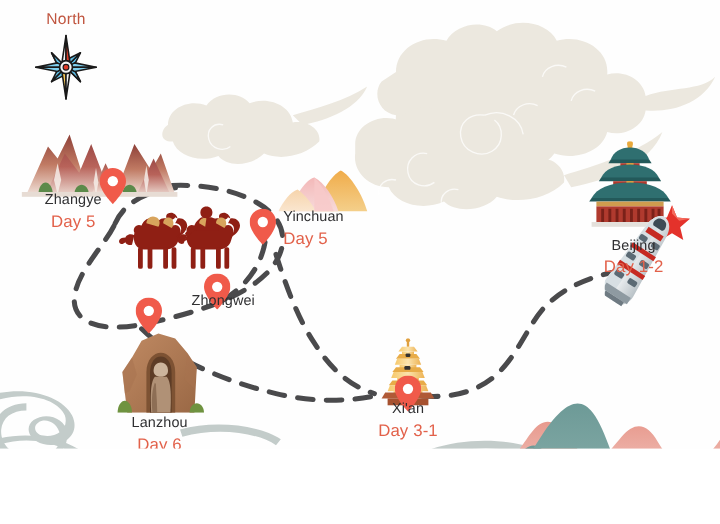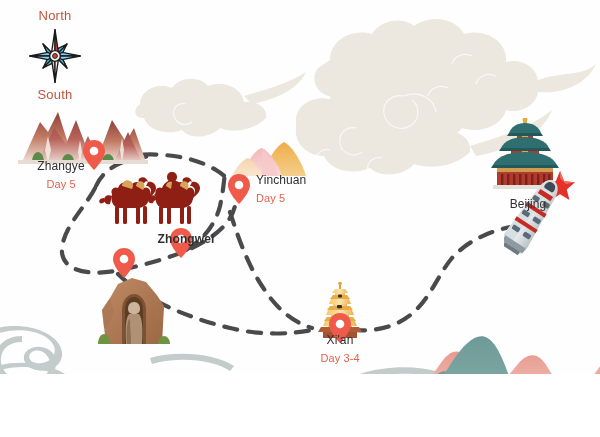--- a/index.html
+++ b/index.html
@@ -48,21 +48,21 @@
     text-align: center;
     white-space: nowrap;
   }
   .city-name {
     font-size: 12px;
     color: #2f2f31;
     line-height: 17px;
     letter-spacing: .1px;
   }
   .city-day {
-    font-size: 11px;
+    font-size: 14px;
     color: #e2614a;
     line-height: 17px;
     margin-top: 1px;
     letter-spacing: .1px;
   }
   .city.inline {
     display: flex;
     align-items: flex-start;
   }
   .city.inline .txt { text-align: left; }
@@ -205,21 +205,20 @@
         <path d="M50,6 L56,46 L50,50 Z" fill="#de3b28"></path>
       </g>
 
       <g stroke="#1a1a1a" stroke-width="2.2" stroke-linejoin="round">
         <path d="M50,94 L44,54 L50,50 Z" fill="#f6c95a"></path>
         <path d="M50,94 L56,54 L50,50 Z" fill="#f3f3f3"></path>
       </g>
       <circle cx="50" cy="50" r="9" fill="#f4f4f4" stroke="#1a1a1a" stroke-width="2.4"></circle>
       <circle cx="50" cy="50" r="4" fill="#de3b28" stroke="#1a1a1a" stroke-width="1.6"></circle>
     </svg>
-    <div class="compass-label">South</div>
   </div>
 
   <svg class="art" style="left:18px; top:106px; width:130px; height:62px;" viewBox="0 0 130 62">
     <defs>
       <linearGradient id="dx1" x1="0" y1="0" x2="0" y2="1">
         <stop offset="0%" stop-color="#9c4a46"></stop>
         <stop offset="45%" stop-color="#b8635a"></stop>
         <stop offset="100%" stop-color="#ead5cd"></stop>
       </linearGradient>
       <linearGradient id="dx2" x1="0" y1="0" x2="0" y2="1">
@@ -316,37 +315,37 @@
         <stop offset="0%" stop-color="#f6d4ab"></stop>
         <stop offset="100%" stop-color="#fae6cf"></stop>
       </linearGradient>
     </defs>
     <path fill="url(#dune2)" d="M30,40 C34,26 44,10 52,6 C60,10 70,26 74,40 Z"></path>
     <path fill="url(#dune1)" d="M10,40 C14,28 22,14 30,12 C38,16 46,28 50,40 Z"></path>
     <path fill="url(#dune3)" d="M0,40 C4,32 10,24 16,22 C22,26 28,34 31,40 Z"></path>
     <path fill="#f7c9c9" opacity=".8" d="M30,12 C36,18 42,28 46,40 L30,40 Z"></path>
   </svg>
 
-  <div class="city inline" style="left:228px; top:172px;">
+  <div class="city inline" style="left:208px; top:172px;">
     <svg class="pin" style="position:relative; left:0; top:2px; margin-right:6px;" viewBox="0 0 22 30">
       <path fill="#f05a4a" d="M11,0 C4.9,0 0,4.9 0,11 C0,19 11,30 11,30 C11,30 22,19 22,11 C22,4.9 17.1,0 11,0 Z"></path>
       <circle cx="11" cy="11" r="4.3" fill="#ffffff"></circle>
     </svg>
     <div class="txt">
       <div class="city-name">Yinchuan</div>
       <div class="city-day">Day 5</div>
     </div>
   </div>
 
   <svg class="pin" style="left:170px; top:228px;" viewBox="0 0 22 30">
     <path fill="#f05a4a" d="M11,0 C4.9,0 0,4.9 0,11 C0,19 11,30 11,30 C11,30 22,19 22,11 C22,4.9 17.1,0 11,0 Z"></path>
     <circle cx="11" cy="11" r="4.3" fill="#ffffff"></circle>
   </svg>
 
-  <div class="city" style="left:140px; top:231px; width:92px;font-weight:bold;">
+  <div class="city" style="left:140px; top:242px; width:92px;">
     <div class="city-name">Zhongwei</div>
   </div>
 
   <svg class="pin" style="left:113px; top:248px;" viewBox="0 0 22 30">
     <path fill="#f05a4a" d="M11,0 C4.9,0 0,4.9 0,11 C0,19 11,30 11,30 C11,30 22,19 22,11 C22,4.9 17.1,0 11,0 Z"></path>
     <circle cx="11" cy="11" r="4.3" fill="#ffffff"></circle>
   </svg>
 
   <svg class="art" style="left:96px; top:276px; width:74px; height:68px;" viewBox="0 0 74 68">
     <defs>
@@ -362,20 +361,24 @@
     <path fill="#5d3c26" d="M29,68 L29,35 C29,26 33,21 38,21 C43,21 47,26 47,35 L47,68 Z"></path>
     <path fill="#ccb49c" d="M38,26 C34,26 32,29 32,33 C32,36 34,38 38,38 C42,38 44,36 44,33 C44,29 42,26 38,26 Z"></path>
     <path fill="#b09176" d="M33,38 C30,42 29,50 30,68 L46,68 C47,50 46,42 43,38 Z"></path>
     <path fill="#8d6e55" d="M34,44 C34,50 35,58 35,68 L31,68 C30,56 31,48 33,43 Z"></path>
     <g fill="#6f9340">
       <path d="M2,68 C2,62 5,58 8,58 C11,58 14,62 14,68 Z"></path>
       <path d="M62,68 C62,63 65,60 68,60 C71,60 74,63 74,68 Z"></path>
     </g>
   </svg>
 
+  <div class="city" style="left:90px; top:344px; width:86px;">
+    <div class="city-name">Lanzhou</div>
+    <div class="city-day">Day 6</div>
+  </div>
 
   <svg class="art" style="left:314px; top:282px; width:52px; height:56px;" viewBox="0 0 52 56">
     <defs>
       <linearGradient id="pg" x1="0" y1="0" x2="1" y2="0">
         <stop offset="0%" stop-color="#f6c86a"></stop>
         <stop offset="50%" stop-color="#fbe3ad"></stop>
         <stop offset="100%" stop-color="#edb252"></stop>
       </linearGradient>
     </defs>
     <rect x="25" y="0" width="2" height="7" fill="#e0a03e"></rect>
@@ -402,21 +405,21 @@
     </g>
   </svg>
 
   <svg class="pin" style="left:329px; top:313px;" viewBox="0 0 22 30">
     <path fill="#f05a4a" d="M11,0 C4.9,0 0,4.9 0,11 C0,19 11,30 11,30 C11,30 22,19 22,11 C22,4.9 17.1,0 11,0 Z"></path>
     <circle cx="11" cy="11" r="4.3" fill="#ffffff"></circle>
   </svg>
 
   <div class="city" style="left:300px; top:332px; width:80px;">
     <div class="city-name">Xi'an</div>
-    <div class="city-day">Day 3-4</div>
+    <div class="city-day">Day 3-1</div>
   </div>
 
   <svg class="art" style="left:487px; top:118px; width:76px; height:72px;" viewBox="0 0 76 72">
     <rect x="36" y="0" width="4" height="8" fill="#e9a93c"></rect>
     <circle cx="38" cy="1.8" r="2.4" fill="#e9a93c"></circle>
     <path fill="#2f6f70" d="M22,15 C24,9 30,5 38,5 C46,5 52,9 54,15 L50,17 L26,17 Z"></path>
     <path fill="#23595a" d="M22,15 L54,15 L56,18 L20,18 Z"></path>
     <rect x="30" y="18" width="16" height="5" fill="#b03a2e"></rect>
     <rect x="35" y="18" width="6" height="5" fill="#e9a93c"></rect>
     <path fill="#2f6f70" d="M14,30 C17,23 26,19 38,19 C50,19 59,23 62,30 L58,32 L18,32 Z"></path>
@@ -471,15 +474,16 @@
         <rect x="16" y="60" width="8" height="5" rx="1.4"></rect>
         <rect x="29" y="60" width="8" height="5" rx="1.4"></rect>
       </g>
       <rect x="15" y="74" width="24" height="6" fill="#8e9aa1"></rect>
       <rect x="18" y="80" width="18" height="4" fill="#6e7a82"></rect>
     </g>
   </svg>
 
   <div class="city" style="left:484px; top:196px; width:88px;">
     <div class="city-name">Beijing</div>
+    <div class="city-day">Day 1-2</div>
   </div>
 
 </div>
 
 </body></html>

